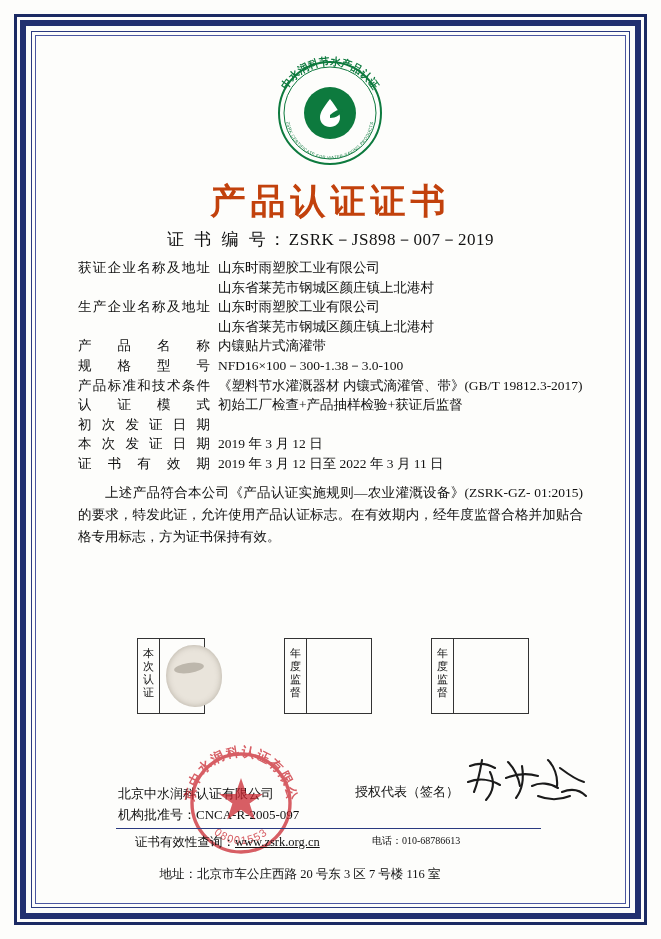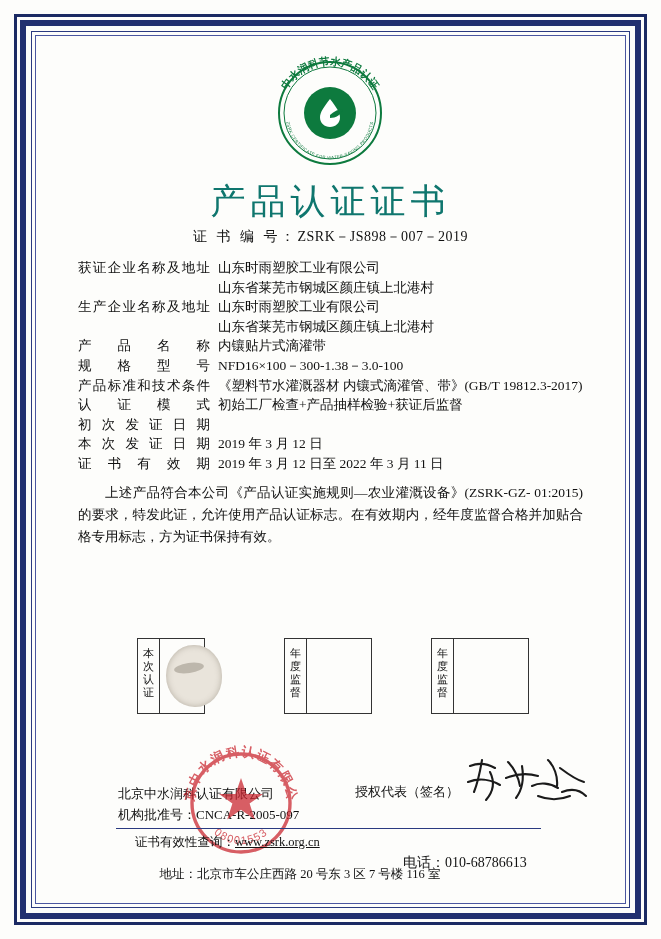--- a/index.html
+++ b/index.html
@@ -60,31 +60,31 @@
   }
   .emblem svg { display: block; }
 
   .doc-title {
     position: absolute;
     left: 0; top: 178px;
     width: 661px;
     text-align: center;
     font-family: "Liberation Serif", "DejaVu Serif", serif;
     font-size: 35px;
-    font-weight: normal;
+    font-weight: bold;
     letter-spacing: 5px;
-    color: #0f766e;
+    color: #c2410c;
   }
 
   .cert-no {
     position: absolute;
     left: 0; top: 228px;
     width: 661px;
     text-align: center;
-    font-size: 14px;
+    font-size: 17px;
     letter-spacing: 1px;
   }
   .cert-no .label { letter-spacing: 3px; }
   .cert-no .value { letter-spacing: 0.5px; }
 
   
   .fields {
     position: absolute;
     left: 78px; top: 258px;
     width: 510px;
@@ -216,23 +216,22 @@
     border-top: 1px solid #2a3a80;
   }
 
   .footer-web {
     position: absolute;
     left: 135px; top: 834px;
     font-size: 12.5px;
   }
   .footer-tel {
     position: absolute;
-    left: 403px; top: 834px;
-    font-size: 14px;
-    margin-top: 20px;
+    left: 372px; top: 834px;
+    font-size: 10px;
   }
   .footer-addr {
     position: absolute;
     left: 0; top: 866px;
     width: 600px;
     text-align: center;
     font-size: 12.5px;
   }
 
   .url-underline { text-decoration: underline; }

